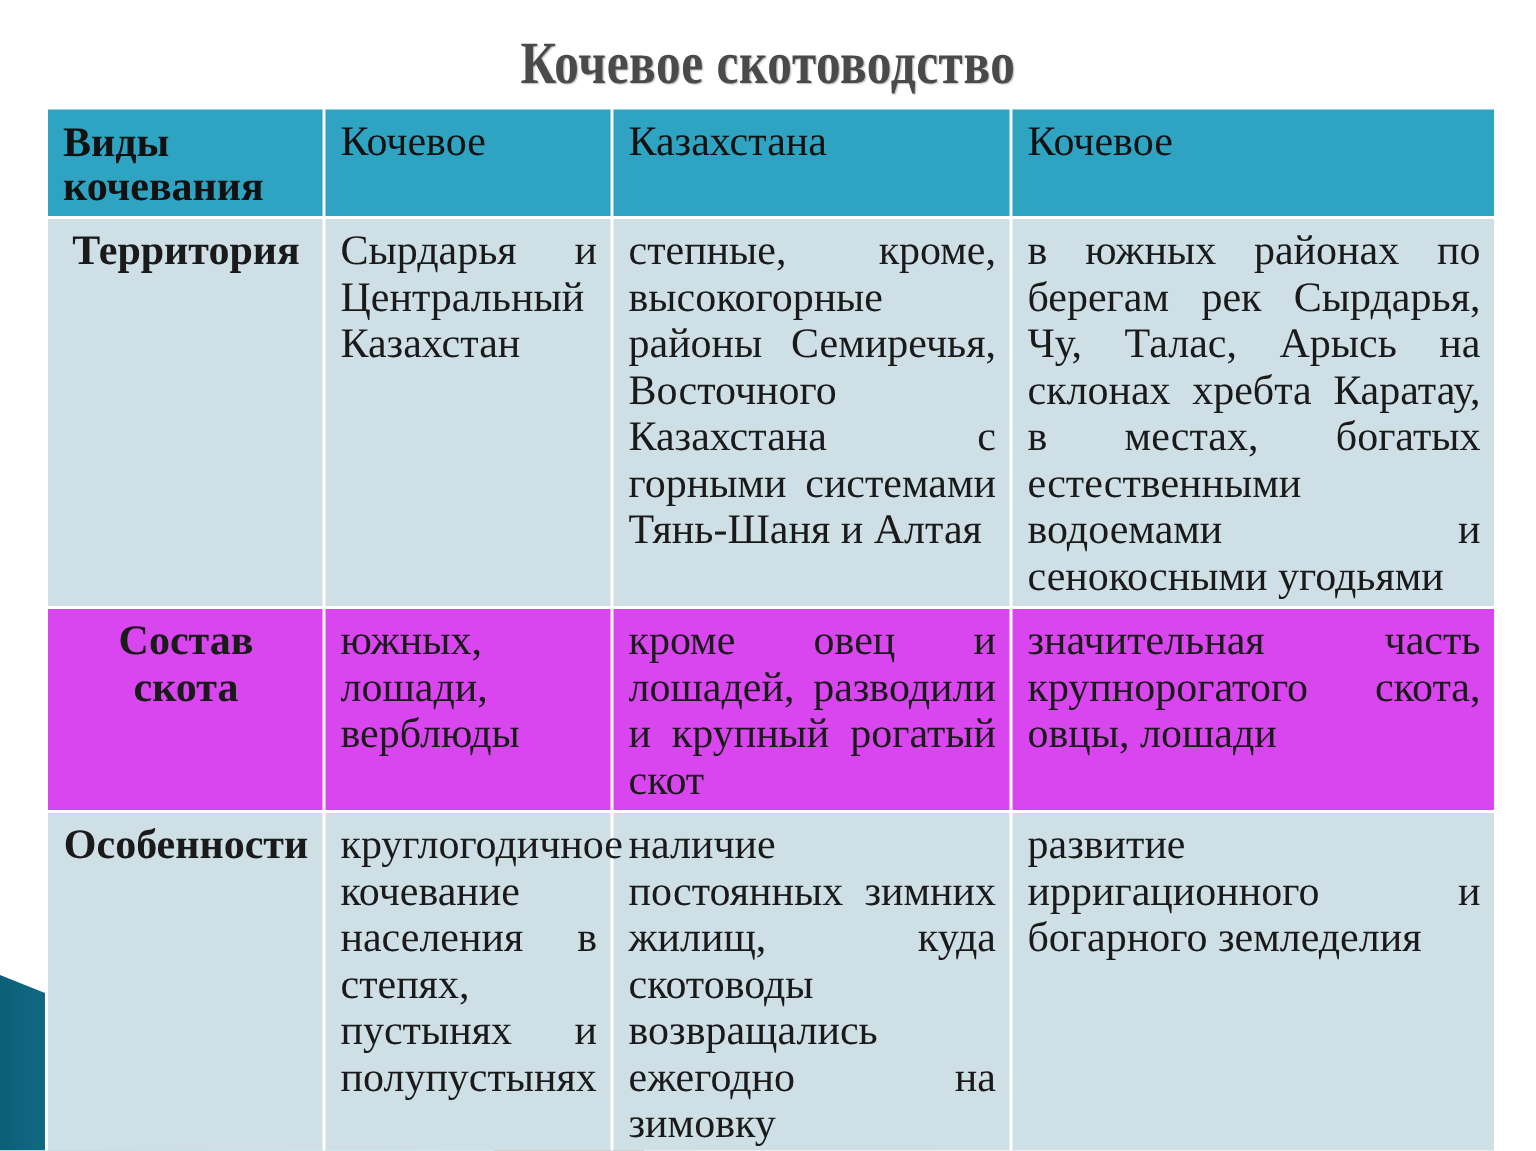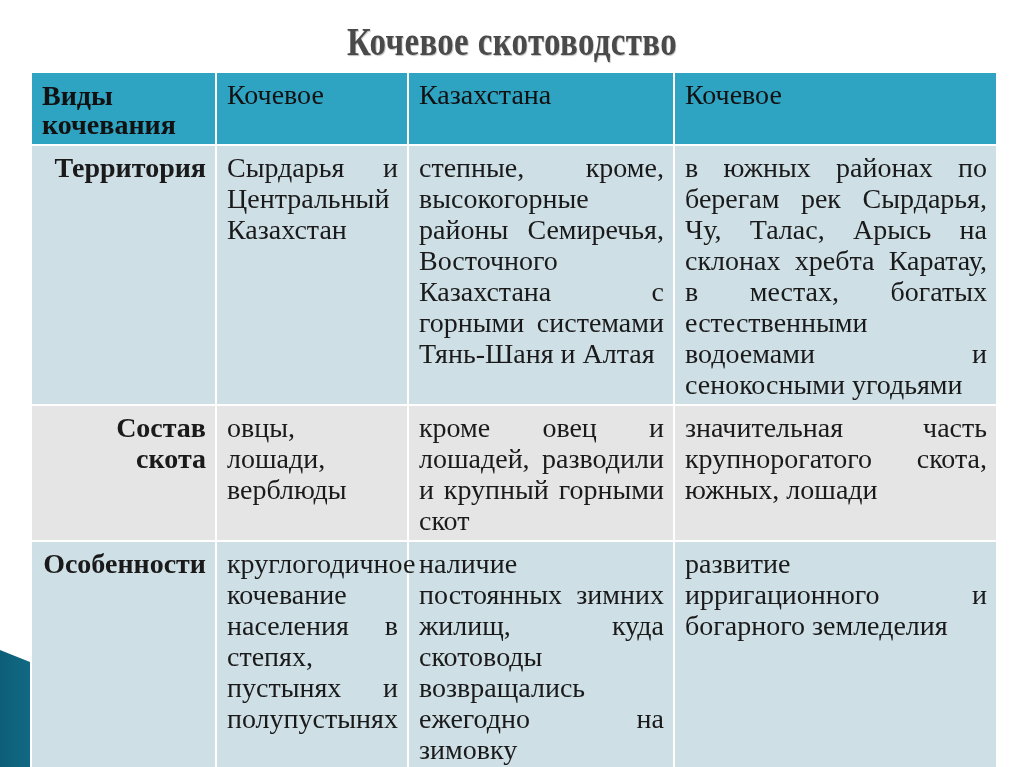--- a/index.html
+++ b/index.html
@@ -27,23 +27,23 @@
     vertical-align:top;
     padding:6px 9px 4px 10px;
     font-size:28px; line-height:31px;
     color:#1a1a1a;
     text-align:justify;
     font-weight:normal;
   }
   table.main thead th { background:#2ea3c2; height:59px; text-align:left; color:#111; }
   table.main thead th.first { font-weight:bold; line-height:29px; padding-top:8px; }
   table.main tbody tr.r1 td { background:#cedfe6; height:214px; }
-  table.main tbody tr.r2 td { background:#e5e5e5; height:122px; }
+  table.main tbody tr.r2 td { background:#d946ef; height:122px; }
   table.main tbody tr.r3 td { background:#cedfe6; height:226px; }
-  table.main td.rowhead { font-weight:bold; text-align:right; }
+  table.main td.rowhead { font-weight:bold; text-align:center; }
 </style>
 </head>
 <body>
 
 <svg class="deco" viewBox="0 0 1024 767" xmlns="http://www.w3.org/2000/svg">
   <defs>
     <linearGradient id="g1" x1="0" y1="0" x2="1" y2="0">
       <stop offset="0" stop-color="#0d5f78"></stop>
       <stop offset="0.6" stop-color="#2a9cc0"></stop>
       <stop offset="1" stop-color="#6cc7e2"></stop>
@@ -77,23 +77,23 @@
   </thead>
   <tbody>
     <tr class="r1">
       <td class="rowhead">Территория</td>
       <td>Сырдарья и Центральный Казахстан</td>
       <td>степные, кроме, высокогорные районы Семиречья, Восточного Казахстана с горными системами Тянь-Шаня и Алтая</td>
       <td>в южных районах по берегам рек Сырдарья, Чу, Талас, Арысь на склонах хребта Каратау, в местах, богатых естественными водоемами и сенокосными угодьями</td>
     </tr>
     <tr class="r2">
       <td class="rowhead">Состав скота</td>
-      <td>овцы, лошади, верблюды</td>
-      <td>кроме овец и лошадей, разводили и крупный горными скот</td>
-      <td>значительная часть крупнорогатого скота, южных, лошади</td>
+      <td>южных, лошади, верблюды</td>
+      <td>кроме овец и лошадей, разводили и крупный рогатый скот</td>
+      <td>значительная часть крупнорогатого скота, овцы, лошади</td>
     </tr>
     <tr class="r3">
       <td class="rowhead">Особенности</td>
       <td>круглогодичное кочевание населения в степях, пустынях и полупустынях</td>
       <td>наличие постоянных зимних жилищ, куда скотоводы возвращались ежегодно на зимовку</td>
       <td>развитие ирригационного и богарного земледелия</td>
     </tr>
   </tbody>
 </table>
 

